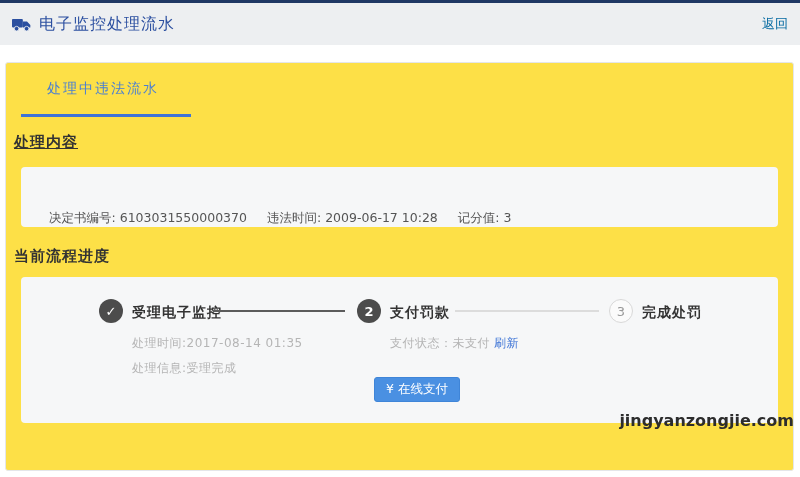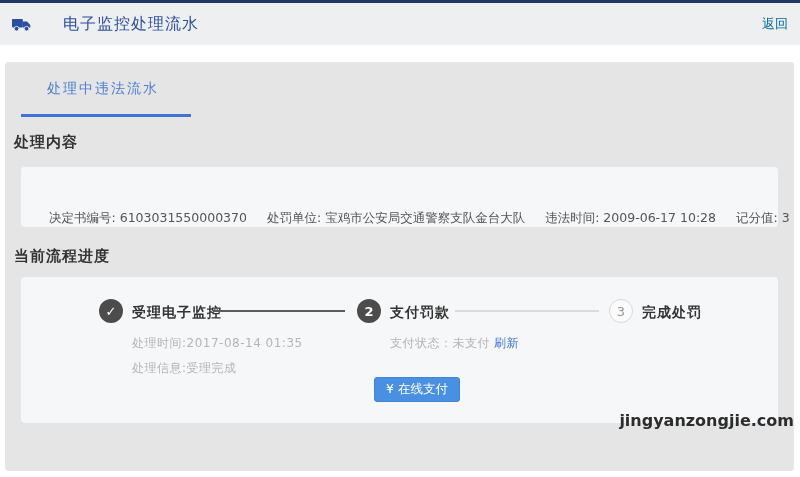--- a/index.html
+++ b/index.html
@@ -1,29 +1,29 @@
 <!DOCTYPE html>
 <html><head>
 <meta charset="utf-8">
 <style>
   * { margin:0; padding:0; box-sizing:border-box; }
   html,body { width:800px; height:477px; background:#fff; overflow:hidden;
     font-family:"DejaVu Sans","Liberation Sans",sans-serif; }
   .topline { position:absolute; left:0; top:0; width:800px; height:3px; background:#1f3864; }
   .header { position:absolute; left:0; top:3px; width:800px; height:42px; background:#edeff1;
-    display:flex; align-items:center; padding:0 12px;gap:24px; }
+    display:flex; align-items:center; padding:0 12px; }
   .header .truck { display:inline-flex; margin-right:7px; }
   .header .title { font-size:16px; color:#2b4fa0; letter-spacing:1px; }
   .header .back { margin-left:auto; font-size:13px; color:#0369a1; text-decoration:none; cursor:pointer; }
-  .card { position:absolute; left:5px; top:62px; width:789px; height:409px; background:#e5e5e5;
+  .card { position:absolute; left:5px; top:62px; width:789px; height:409px; background:#fde047;
     border:1px solid #e4e6e9; border-radius:3px; }
   .tab-label { position:absolute; left:41px; top:17px; font-size:14px; color:#4a7fd2; letter-spacing:2px; cursor:pointer; }
   .tab-underline { position:absolute; left:15px; top:51px; width:170px; height:3px; background:#3e74d6; }
   .sec-title { position:absolute; left:8px; font-size:15px; font-weight:bold; color:#333; letter-spacing:1px; }
-  .sec1 { top:70px; } .sec2 { top:184px; }
+  .sec1 { top:70px;text-decoration:underline; } .sec2 { top:184px; }
   .graybox { position:absolute; left:15px; width:757px; background:#f6f7f8; border-radius:4px; }
   .box1 { top:104px; height:60px; display:flex; align-items:flex-end; padding-left:28px;
     font-size:12.5px; color:#555; }
   .box1 .d-item { margin-right:20px; white-space:nowrap; }
   .box2 { top:214px; height:146px; }
   .circle { position:absolute; top:22px; width:24px; height:24px; border-radius:50%;
     display:flex; align-items:center; justify-content:center; font-size:13px; font-weight:bold; }
   .circle.done, .circle.current { background:#4c4c4c; color:#fff; }
   .circle.pending { background:#fbfbfb; border:1px solid #d8d8d8; color:#999; font-weight:normal; }
   .step-label { position:absolute; top:27px; font-size:14px; font-weight:600; color:#333; letter-spacing:1px; }
@@ -63,24 +63,20 @@
   <div class="tab-underline"></div>
 
   <div class="sec-title sec1">处理内容</div>
 
   <div class="graybox box1">
     <span class="d-item">
       <span>决定书编号:</span>
       <span>6103031550000370</span>
     </span>
     <span class="d-item">
-      <span>处罚单位:</span>
-      <span>宝鸡市公安局交通警察支队金台大队</span>
-    </span>
-    <span class="d-item">
       <span>违法时间:</span>
       <span>2009-06-17 10:28</span>
     </span>
     <span class="d-item">
       <span>记分值:</span>
       <span>3</span>
     </span>
 
   </div>
 

